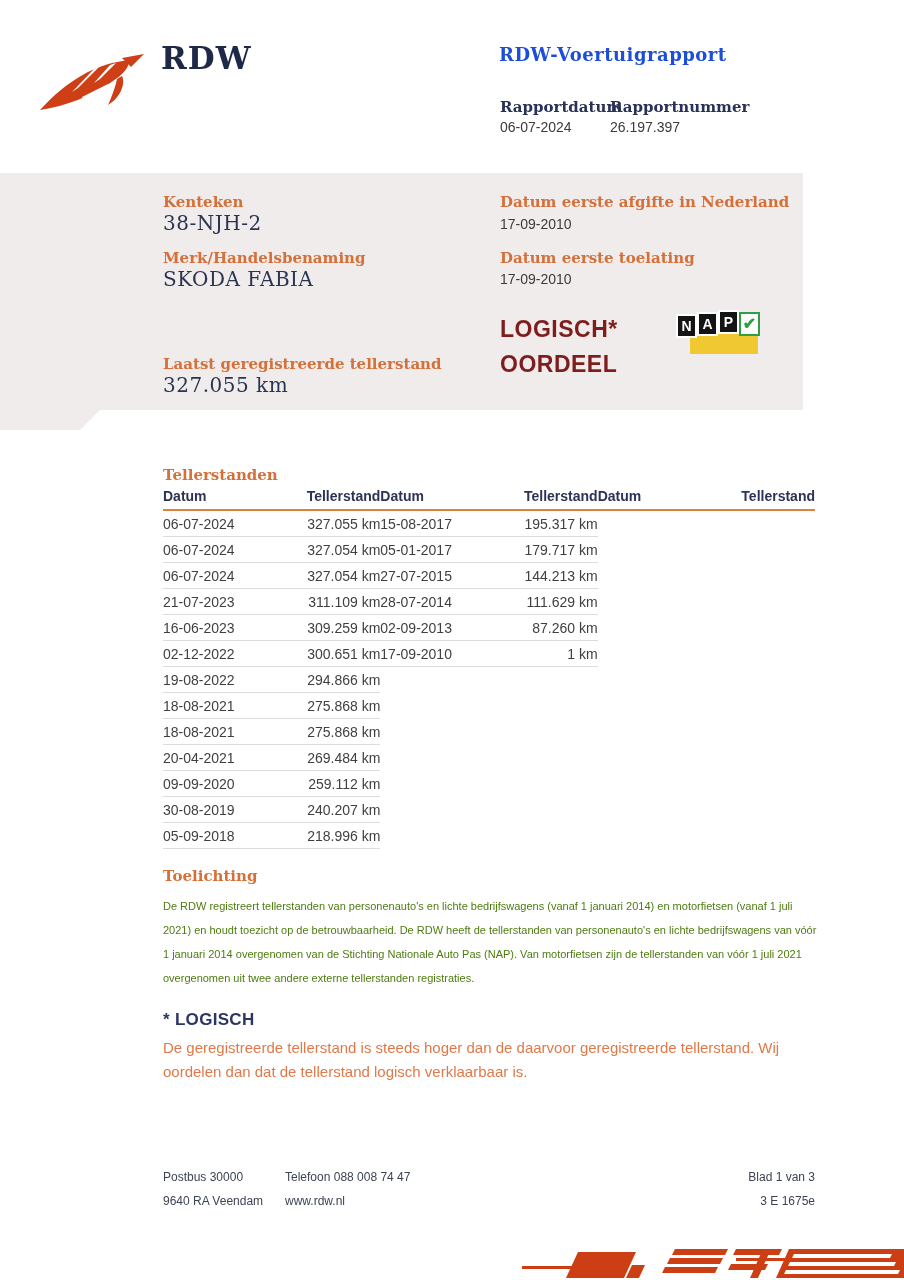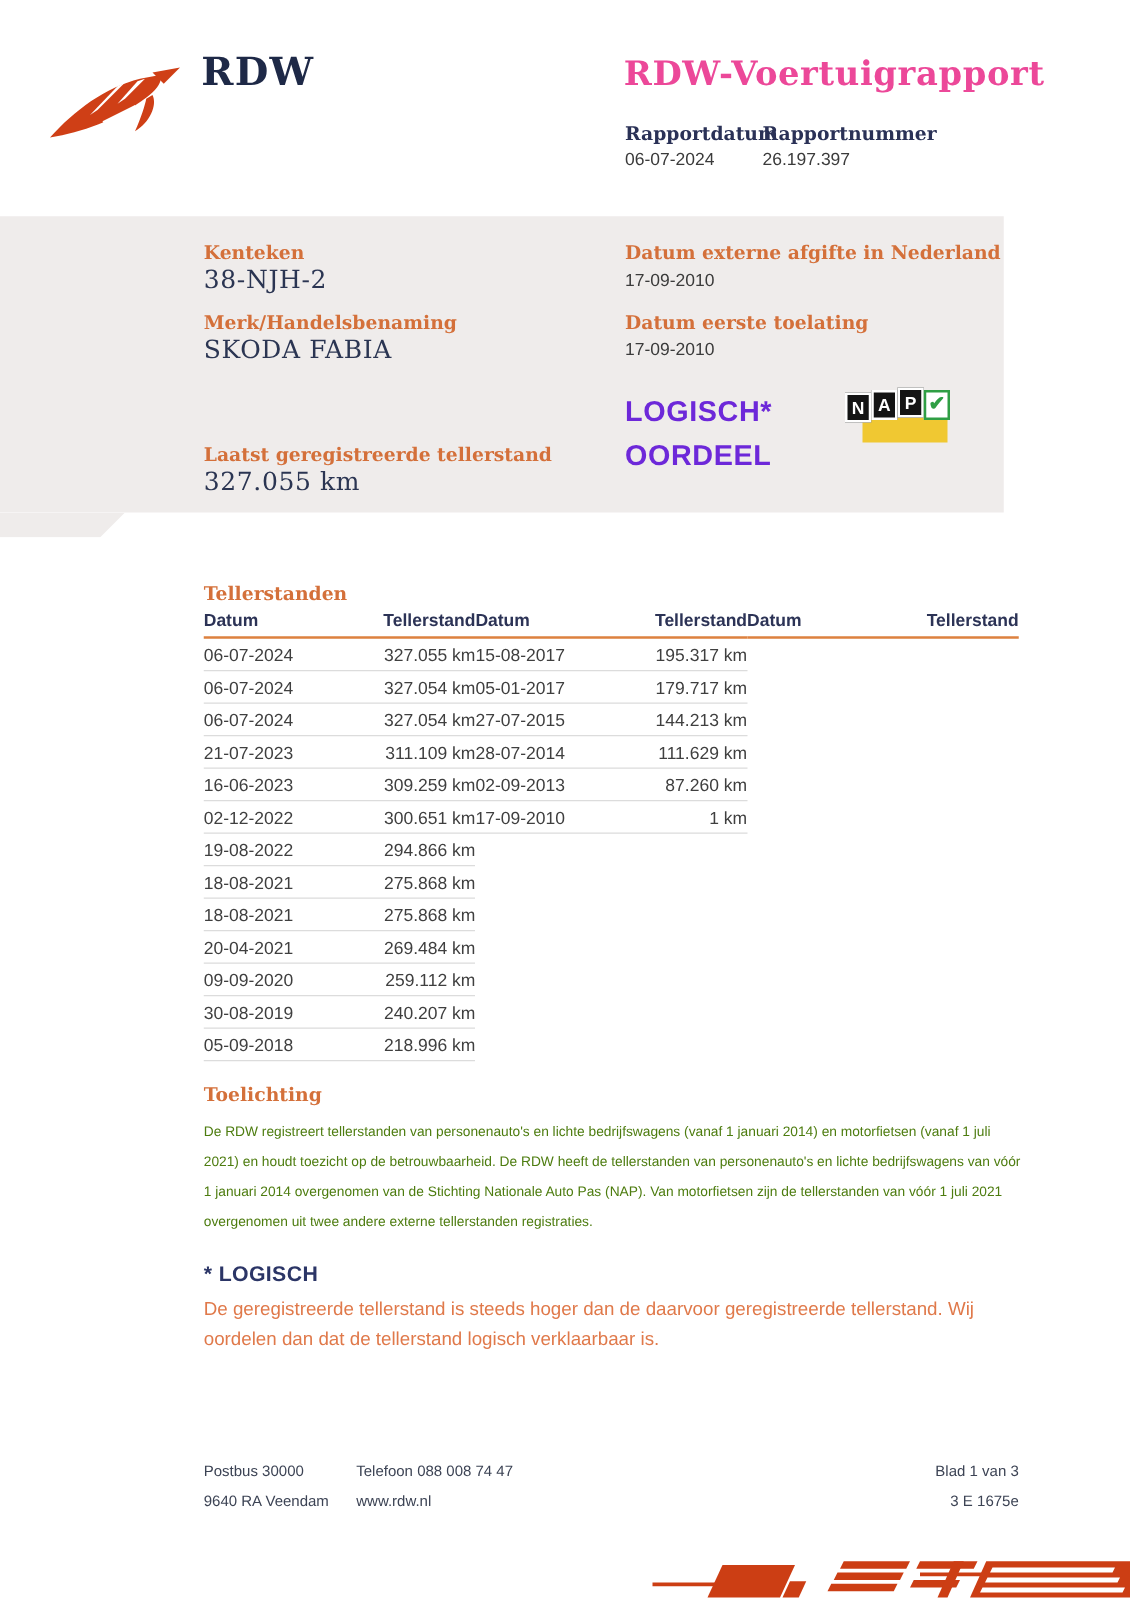--- a/index.html
+++ b/index.html
@@ -9,42 +9,42 @@
   }
   .abs{position:absolute;}
 
   
   .logo-text{
     left:161px;top:40px;font-family:"DejaVu Serif",serif;font-weight:bold;
     font-size:31px;color:#1e2947;letter-spacing:1px;
   }
   .doc-title{
     left:499px;top:44px;font-family:"DejaVu Serif",serif;font-weight:bold;
-    font-size:27px;color:#ec4899;letter-spacing:0.5px;
+    font-size:18px;color:#1d4ed8;letter-spacing:0.5px;
   }
   .meta-label{
     font-family:"DejaVu Serif",serif;font-weight:bold;font-size:15px;color:#2a3156;
   }
   .meta-value{font-size:14px;color:#3b3b3b;}
 
   
   .panel{left:0;top:173px;width:803px;height:237px;background:#efeceb;}
   .panel-tab{
     left:0;top:410px;width:100px;height:20px;background:#efeceb;
     clip-path:polygon(0 0,100% 0,80% 100%,0 100%);
   }
   .field-label{
     font-family:"DejaVu Serif",serif;font-weight:bold;font-size:15px;color:#d4703a;
   }
   .field-big{
     font-family:"DejaVu Serif",serif;font-size:20px;color:#2b3552;letter-spacing:0.5px;
   }
   .field-small{font-size:14px;color:#3b3b3b;}
   .oordeel{
-    font-size:23px;font-weight:bold;color:#6d28d9;line-height:35px;letter-spacing:0.5px;
+    font-size:23px;font-weight:bold;color:#7f1d1d;line-height:35px;letter-spacing:0.5px;
   }
 
   
   .nap{left:676px;top:310px;width:88px;height:48px;}
   .nap-yellow{position:absolute;left:14px;top:24px;width:68px;height:20px;background:#f0c832;}
   .nap-tile{
     position:absolute;width:17px;height:20px;background:#141414;border:2px solid #ffffff;
     color:#ffffff;font-weight:bold;font-size:14px;text-align:center;line-height:20px;
   }
   .nap-check-tile{
@@ -105,21 +105,21 @@
 
 <div class="abs field-label" style="left:163px;top:193px;">Kenteken</div>
 <div class="abs field-big" style="left:163px;top:211px;">38-NJH-2</div>
 
 <div class="abs field-label" style="left:163px;top:249px;">Merk/Handelsbenaming</div>
 <div class="abs field-big" style="left:163px;top:267px;">SKODA FABIA</div>
 
 <div class="abs field-label" style="left:163px;top:355px;">Laatst geregistreerde tellerstand</div>
 <div class="abs field-big" style="left:163px;top:373px;">327.055 km</div>
 
-<div class="abs field-label" style="left:500px;top:193px;">Datum externe afgifte in Nederland</div>
+<div class="abs field-label" style="left:500px;top:193px;">Datum eerste afgifte in Nederland</div>
 <div class="abs field-small" style="left:500px;top:216px;">17-09-2010</div>
 
 <div class="abs field-label" style="left:500px;top:249px;">Datum eerste toelating</div>
 <div class="abs field-small" style="left:500px;top:271px;">17-09-2010</div>
 
 <div class="abs oordeel" style="left:500px;top:312px;">
   <div>LOGISCH*</div>
   <div>OORDEEL</div>
 </div>
 

